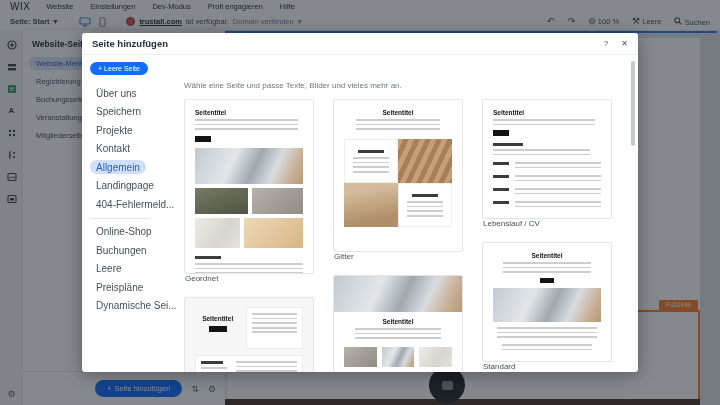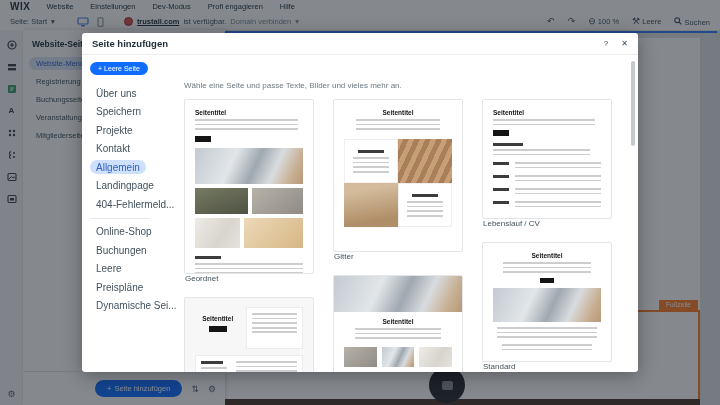--- a/index.html
+++ b/index.html
@@ -2,32 +2,32 @@
 <html><head>
 <meta charset="utf-8">
 <style>
   html,body{margin:0;padding:0;background:#555;}
   .stage{position:relative;width:720px;height:405px;overflow:hidden;
          font-family:"Liberation Sans",sans-serif;background:#e3e6e9;}
 
   
   .menubar{position:absolute;left:0;top:0;right:0;height:13px;background:#fff;
            display:flex;align-items:center;padding:0 10px;font-size:7.5px;color:#20303c;z-index:1;}
-  .logo{font-weight:bold;font-size:10px;letter-spacing:.5px;margin-right:16px;}
+  .logo{font-weight:normal;font-size:10px;letter-spacing:.5px;margin-right:16px;}
   .mnav{margin-right:17px;cursor:default;}
   .mright{margin-left:auto;display:flex;align-items:center;gap:14px;}
   .premium{color:#9a42d6;}
   .preview{color:#5a6bd8;}
   .publish{background:#116dff;color:#fff;border-radius:8px;padding:2px 11px;font-size:7px;}
 
   
   .toolbar{position:absolute;left:0;top:13px;right:0;height:17px;background:#fff;
            border-bottom:1px solid #e7e9eb;display:flex;align-items:center;
            padding:0 10px;font-size:7.5px;color:#42515c;z-index:1;}
-  .pagesel{display:flex;align-items:center;gap:4px;margin-right:22px;}
+  .pagesel{display:flex;align-items:center;gap:4px;margin-right:22px;font-weight:bold;}
   .devicons{display:flex;align-items:center;gap:8px;margin-right:20px;}
   .domainbar{display:flex;align-items:center;gap:4px;}
   .domdot{width:7px;height:7px;border-radius:50%;background:#d8524a;border:1px solid #a33;}
   .domname{font-weight:bold;text-decoration:underline;color:#20303c;}
   .domconnect{color:#7a8790;}
   .tbright{margin-left:auto;display:flex;align-items:center;gap:13px;color:#42515c;}
   .uicon{font-size:9px;line-height:1;}
 
   
   .canvas{position:absolute;left:0;top:30px;right:0;bottom:0;background:#dfe2e5;z-index:0;}

